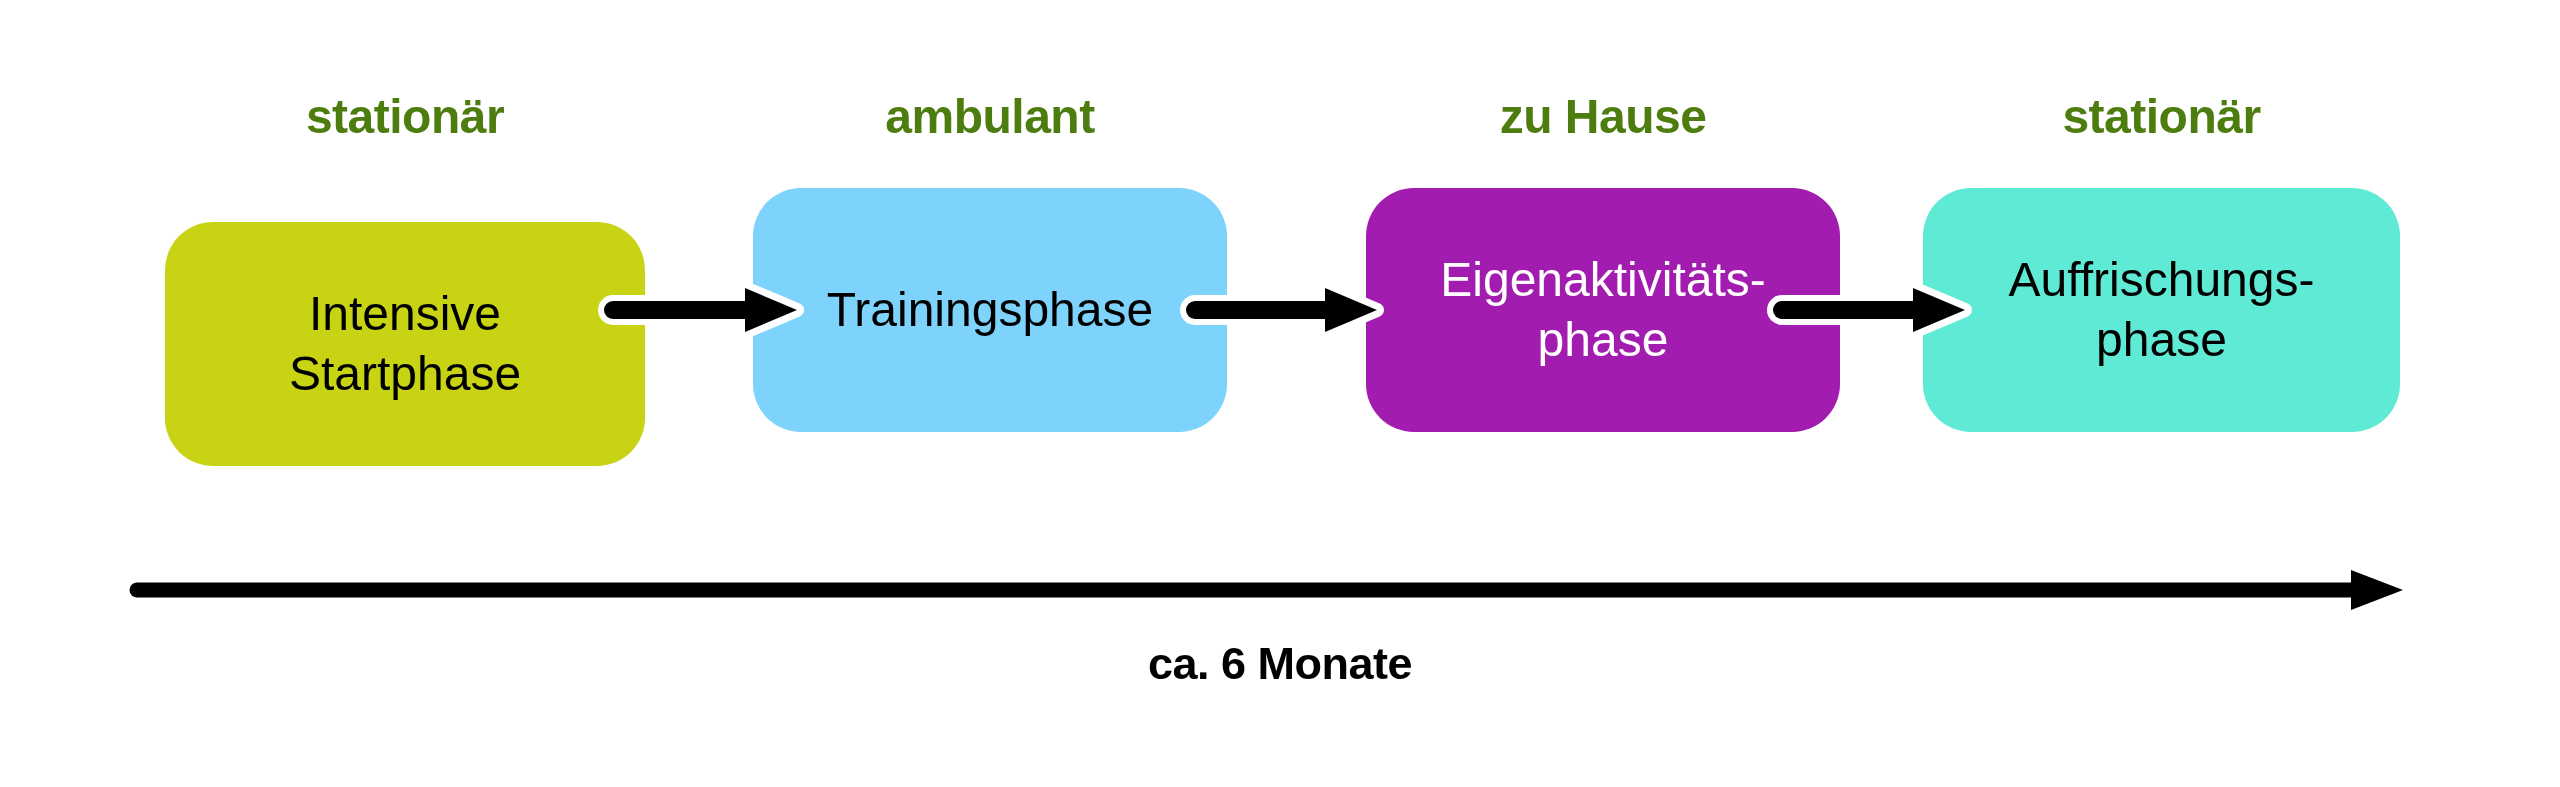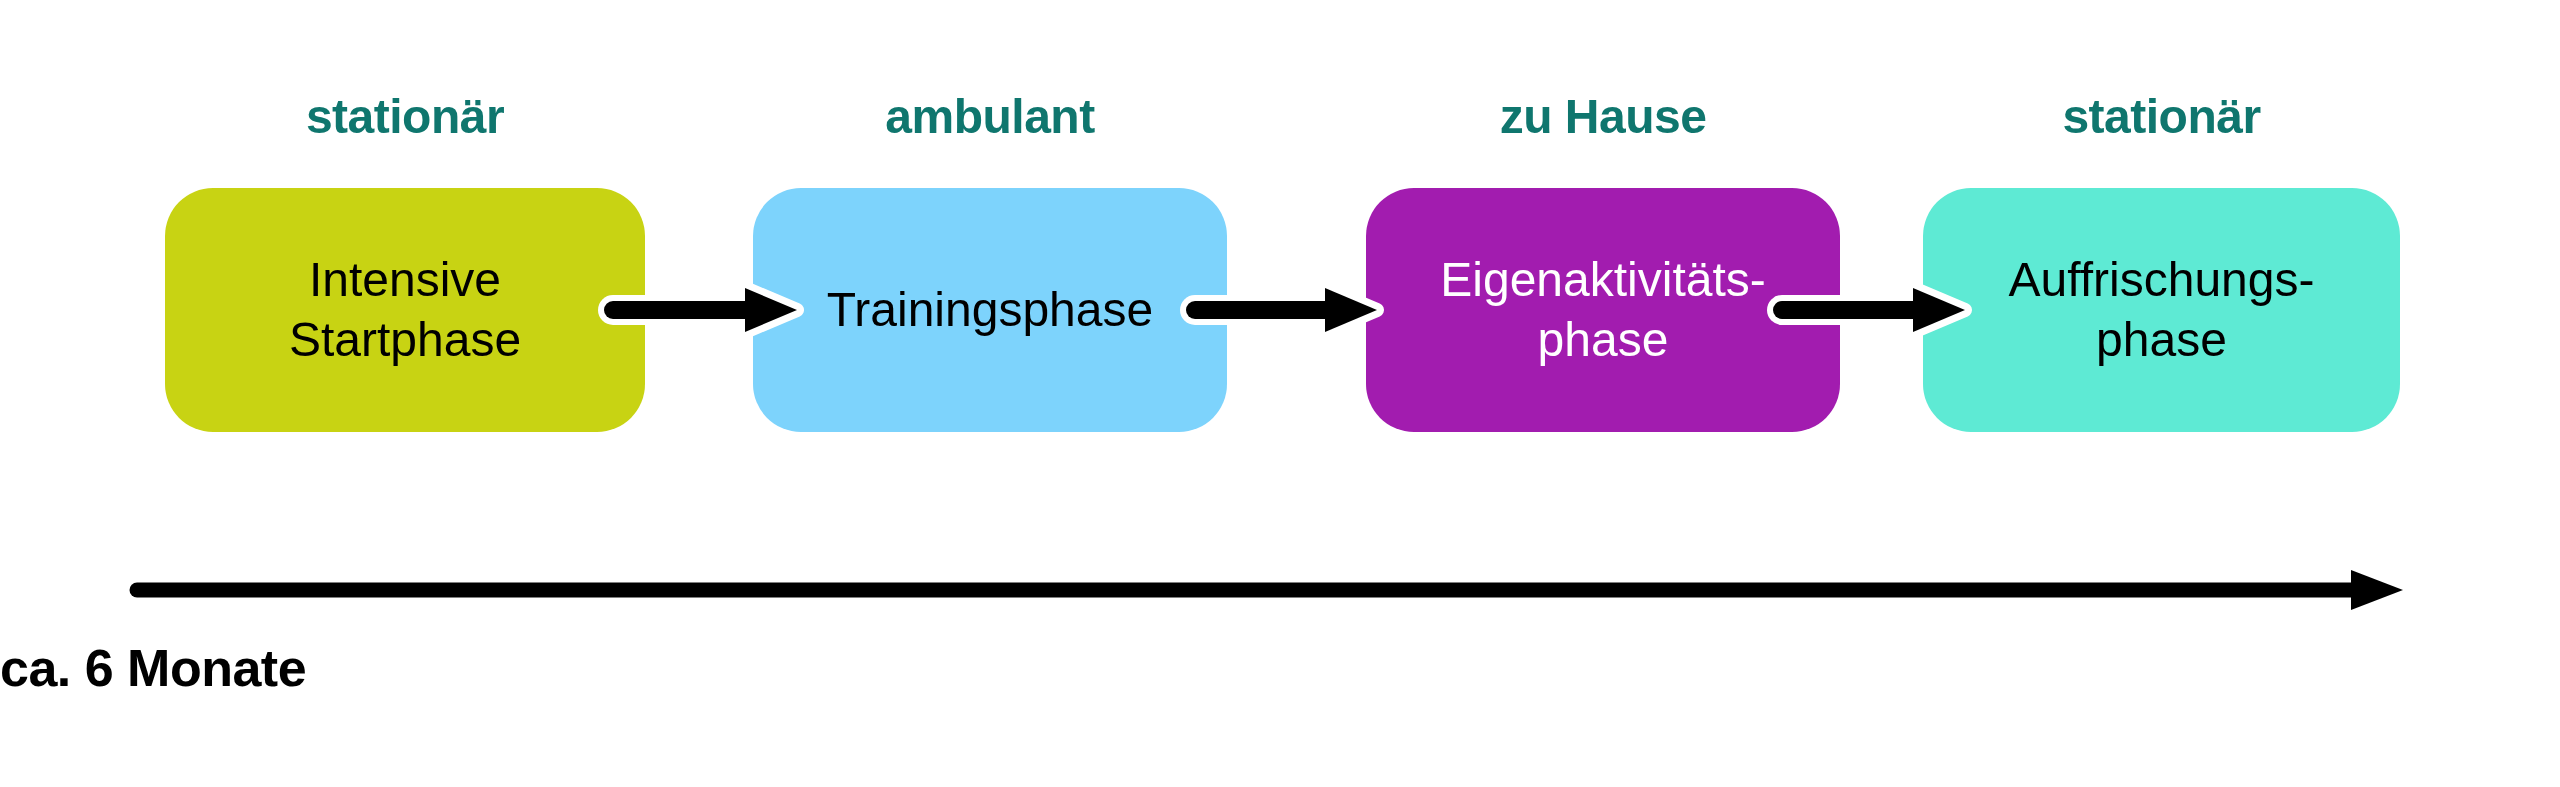--- a/index.html
+++ b/index.html
@@ -13,21 +13,21 @@
   }
   .phase-label {
     position: absolute;
     top: 90px;
     height: 54px;
     line-height: 54px;
     text-align: center;
     font-size: 48px;
     font-weight: 700;
     letter-spacing: -0.5px;
-    color: #0f766e;
+    color: #4d7c0f;
   }
   .phase-box {
     position: absolute;
     top: 188px;
     height: 244px;
     border-radius: 48px;
     display: flex;
     align-items: center;
     justify-content: center;
     text-align: center;
@@ -51,38 +51,38 @@
   .conn-casing-head { fill: #ffffff; stroke: #ffffff; stroke-width: 14; stroke-linejoin: round; }
   .conn-line { stroke: #000000; stroke-width: 18; stroke-linecap: round; }
   .conn-head { fill: #000000; }
   .timeline-line { stroke: #000000; stroke-width: 15; stroke-linecap: round; }
   .timeline-head { fill: #000000; }
   .timeline-caption {
     position: absolute;
     top: 638px;
     left: 0;
     width: 2560px;
-    text-align: left;
-    font-size: 52px;
+    text-align: center;
+    font-size: 45px;
     font-weight: 700;
     letter-spacing: -0.5px;
     color: #000000;
   }
 </style>
 </head>
 <body>
 
 <div class="stage">
 
   <div id="lbl1" class="phase-label">stationär</div>
   <div id="lbl2" class="phase-label">ambulant</div>
   <div id="lbl3" class="phase-label">zu Hause</div>
   <div id="lbl4" class="phase-label">stationär</div>
 
-  <div id="box1" class="phase-box" style="background-color: rgb(200, 211, 19); color: rgb(0, 0, 0);">Intensive
+  <div id="box1" class="phase-box" style="background-color: rgb(200, 211, 19); color: rgb(0, 0, 0); margin-top: 34px;">Intensive
 Startphase</div>
   <div id="box2" class="phase-box" style="background-color: #7dd3fc; color: rgb(0, 0, 0);">Trainingsphase</div>
   <div id="box3" class="phase-box" style="background-color: #a21caf; color: rgb(255, 255, 255);">Eigenaktivitäts-
 phase</div>
   <div id="box4" class="phase-box" style="background-color: #5eead4; color: rgb(0, 0, 0);">Auffrischungs-
 phase</div>
 
   <svg class="arrow-layer" viewBox="0 0 2560 787" xmlns="http://www.w3.org/2000/svg" aria-hidden="true">
 
     <g>

